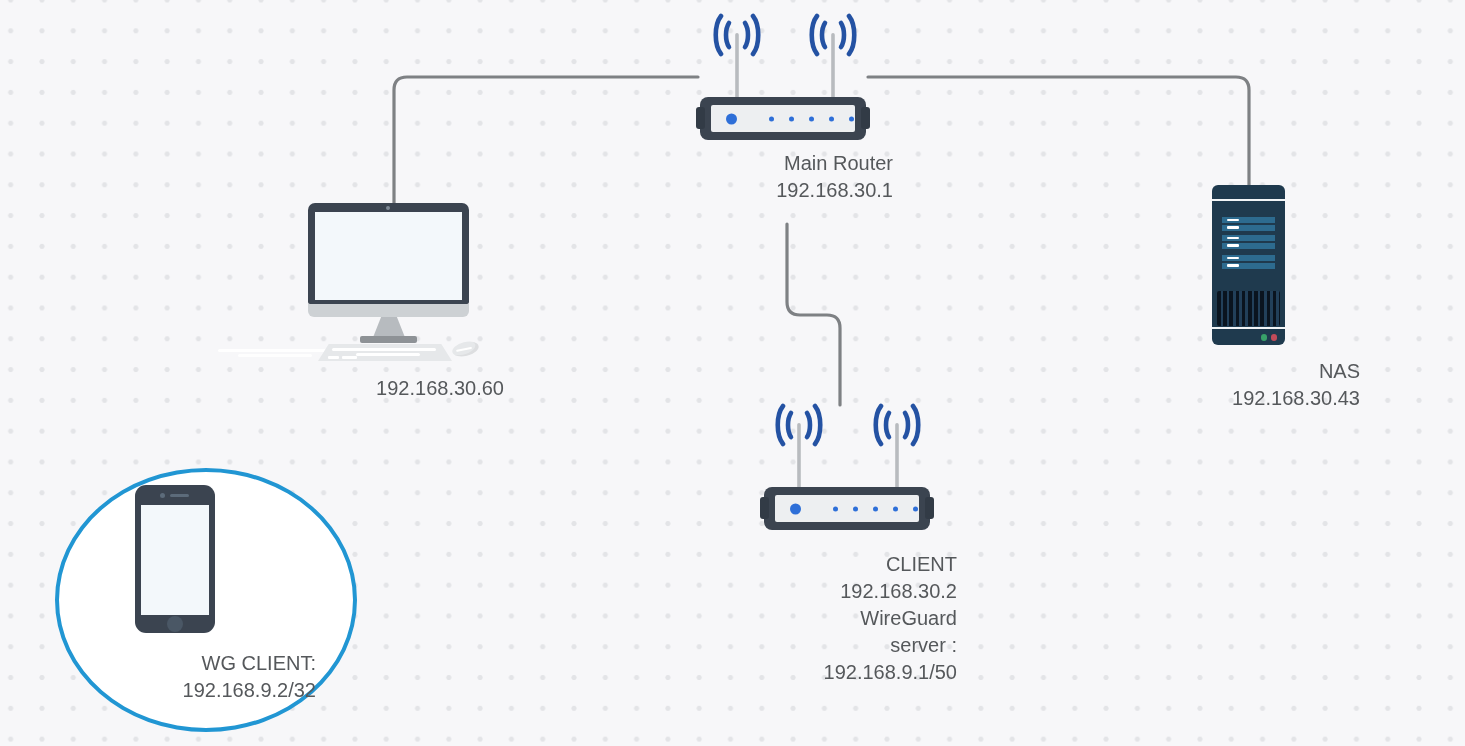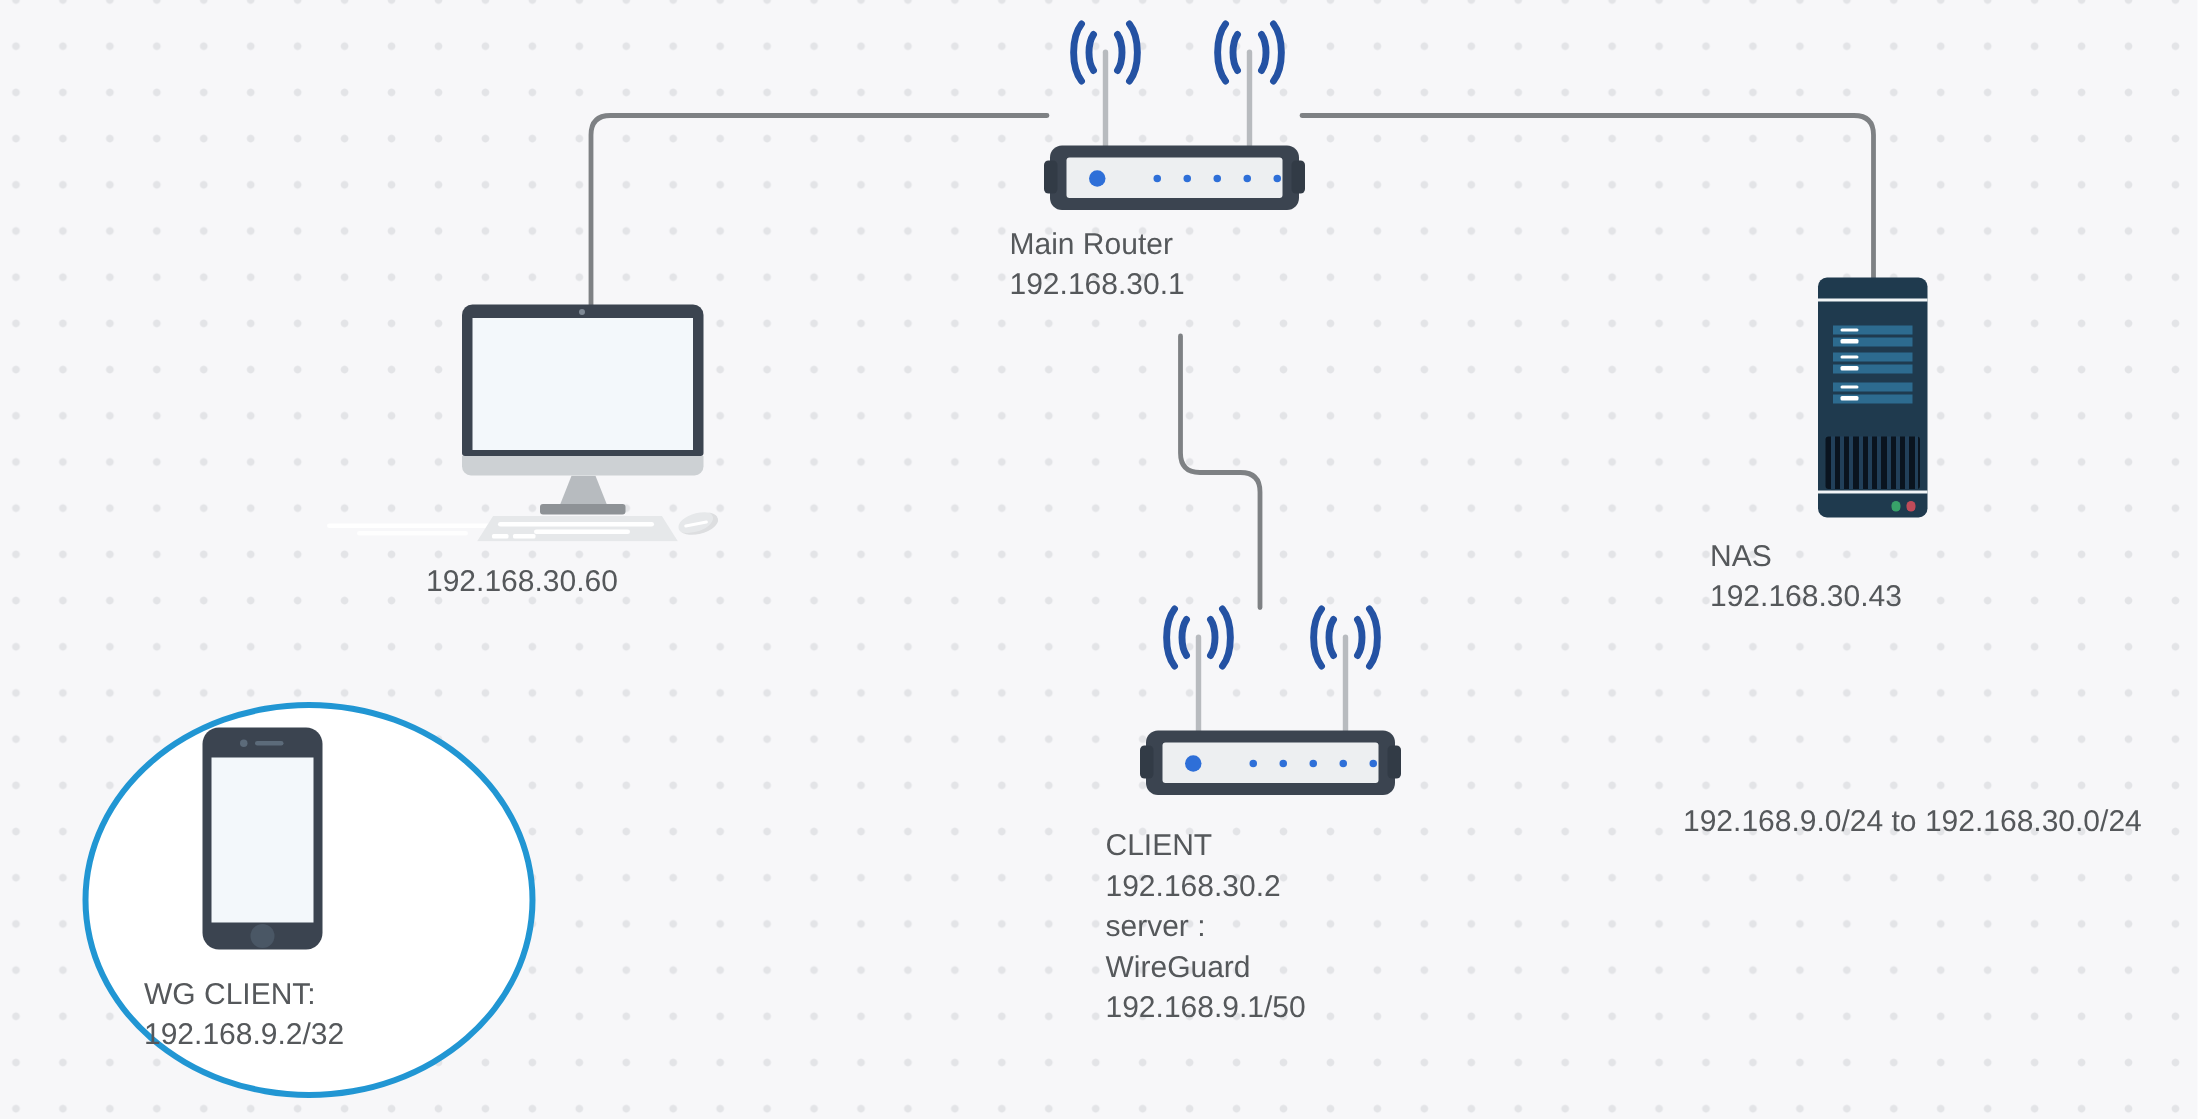--- a/index.html
+++ b/index.html
@@ -12,21 +12,21 @@
     background-image:radial-gradient(circle, var(--dot,#e3e4e7) 2.2px, transparent 2.9px);
     background-size:31.3px 30.8px;
     background-position:-5px -15.4px;
     color:var(--text,#55585b);
   }
   .wires{position:absolute;left:0;top:0;}
   .wire{fill:none;stroke:var(--wire,#7e8184);stroke-width:3.2;stroke-linecap:round;stroke-linejoin:round;}
 
   
   .node-label{
-    position:absolute;width:220px;text-align:left;
+    position:absolute;width:220px;text-align:right;
     font-size:20px;line-height:27px;color:var(--text,#55585b);
   }
   .annotation{
     position:absolute;left:1122px;top:534px;
     font-size:20px;line-height:29px;white-space:nowrap;color:var(--text,#55585b);
   }
 
   
   .router-body{
     position:absolute;width:166px;height:43px;
@@ -246,34 +246,33 @@
       <span class="rdot s1"></span>
       <span class="rdot s2"></span>
       <span class="rdot s3"></span>
       <span class="rdot s4"></span>
       <span class="rdot s5"></span>
     </div>
   </div>
   <div class="node-label" style="left:737px;top:551px">
     <div>CLIENT</div>
     <div>192.168.30.2</div>
+    <div>WireGuard</div>
     <div>server :</div>
-    <div>WireGuard</div>
     <div>192.168.9.1/50</div>
   </div>
 
   <div class="wg-ellipse"></div>
   <div class="phone">
     <div class="cam"></div>
     <div class="speaker"></div>
     <div class="screen"></div>
     <div class="home"></div>
   </div>
   <div class="node-label" style="left:96px;top:650px">
     <div>WG CLIENT:</div>
     <div>192.168.9.2/32</div>
   </div>
 
   <div class="annotation">
-    <div>192.168.9.0/24 to 192.168.30.0/24</div>
   </div>
 
 </div>
 
 </body></html>

